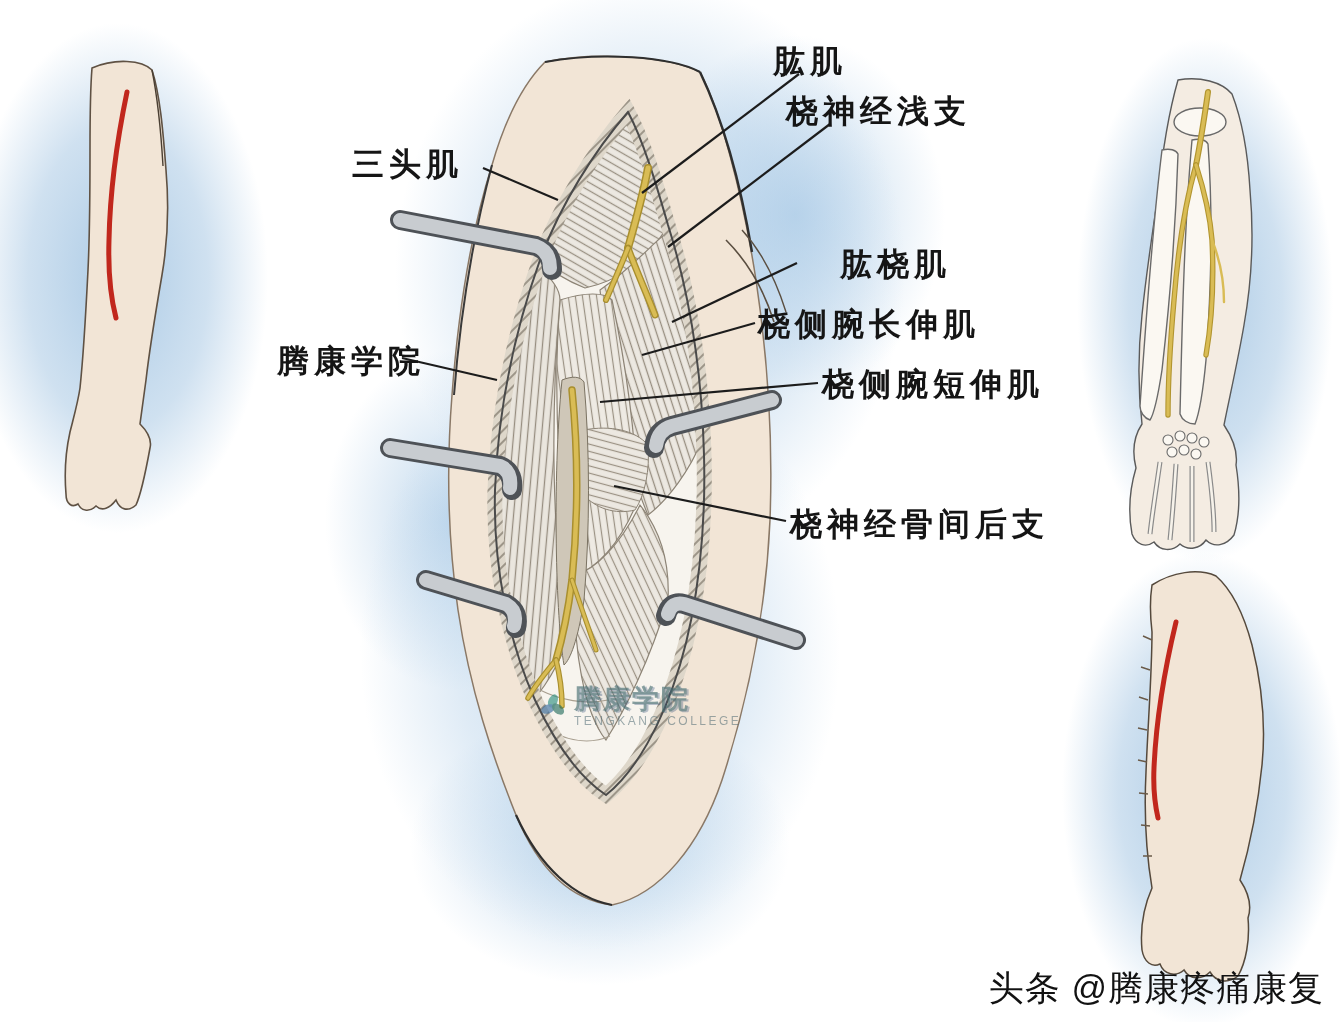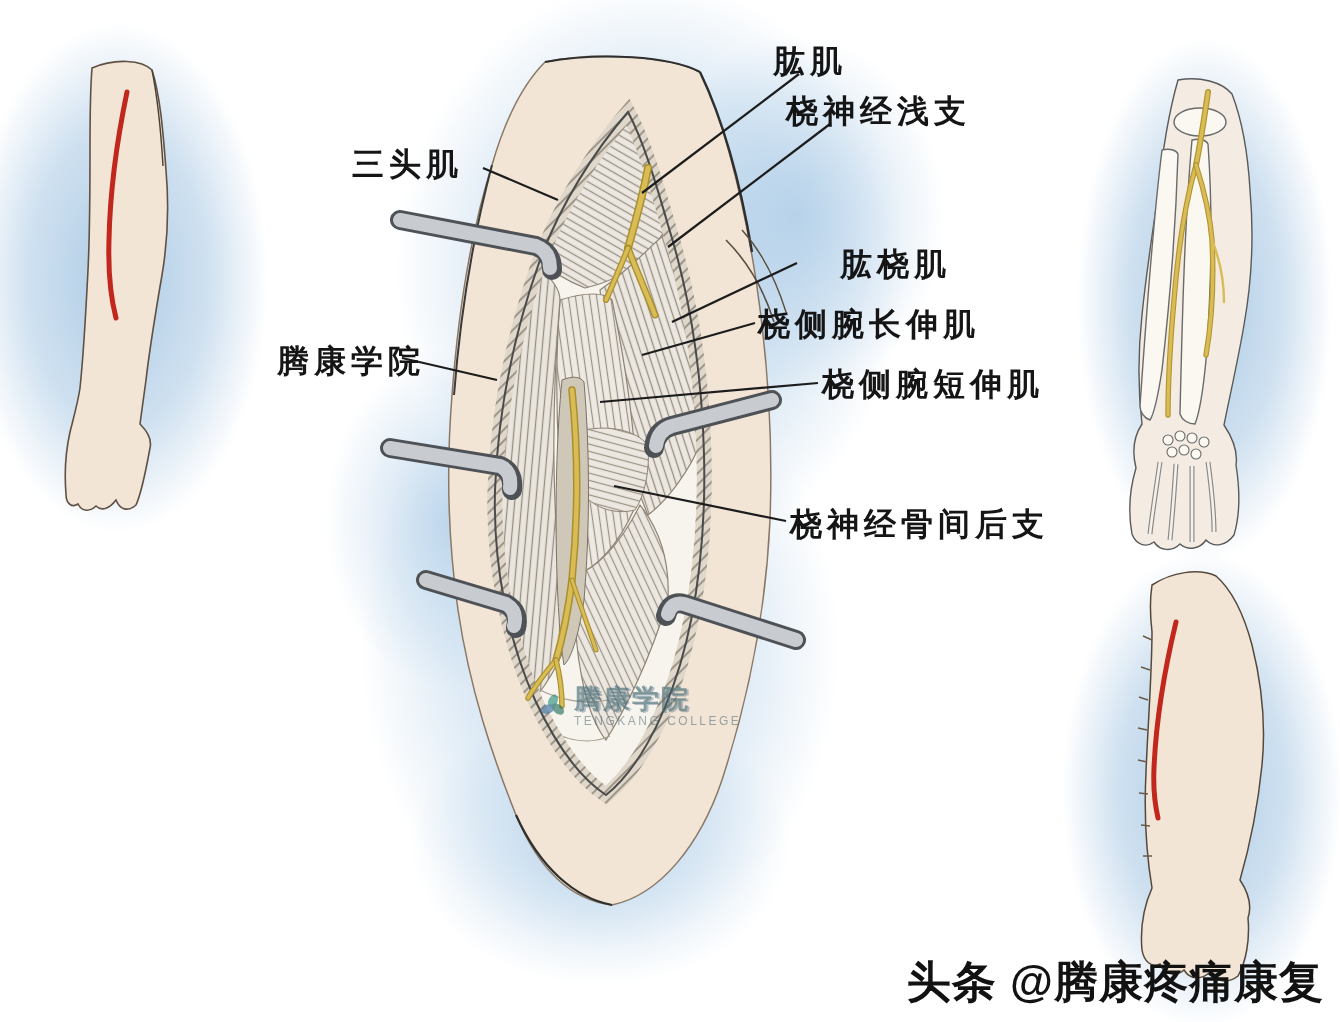--- a/index.html
+++ b/index.html
@@ -34,21 +34,21 @@
     font-size:27px;font-weight:700;color:rgba(72,110,115,0.85);
     letter-spacing:2px;text-shadow:2px 1px 0 rgba(55,85,125,0.45);
     white-space:nowrap;
   }
   .wm-sub{
     font-size:12px;letter-spacing:2.5px;color:rgba(70,100,110,0.7);
     margin-top:2px;white-space:nowrap;
   }
   .credit{
     position:absolute;z-index:4;right:16px;bottom:10px;
-    font-size:44px;font-weight:700;color:#121212;letter-spacing:1px;
+    font-size:35px;font-weight:400;color:#121212;letter-spacing:1px;
     white-space:nowrap;
   }
 </style>
 </head>
 <body>
 
 <div class="canvas">
 
   <svg class="art" width="1340" height="1022" viewBox="0 0 1340 1022">
     <defs>

